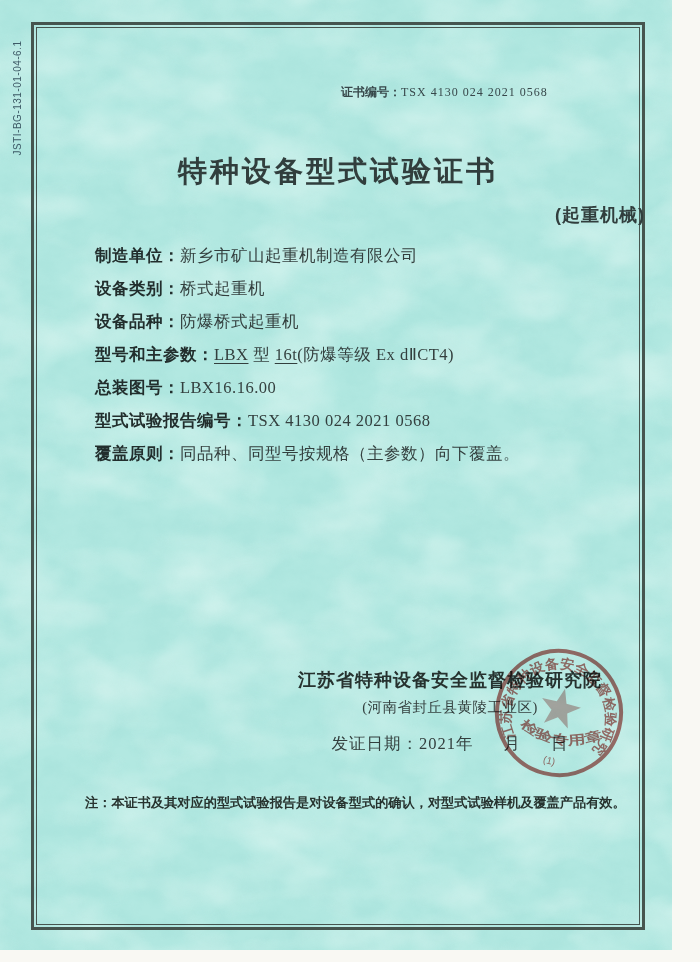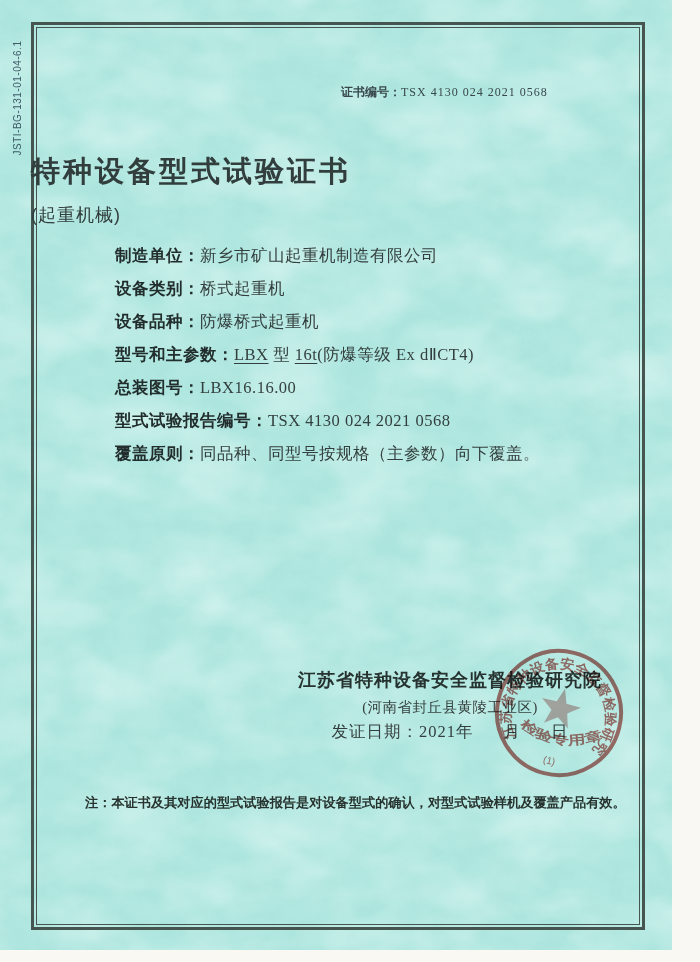--- a/index.html
+++ b/index.html
@@ -28,55 +28,55 @@
     font-family:"Liberation Sans","DejaVu Sans",sans-serif;
     font-size:10px;letter-spacing:0.5px;color:#3d5a66;text-align:center;
   }
   .cert-line{
     position:absolute;left:341px;top:84px;
     font-size:12px;color:#37474a;white-space:nowrap;
   }
   .cert-line .lab{font-family:"Liberation Sans","DejaVu Sans",sans-serif;font-weight:600;}
   .cert-line .num{font-family:"Liberation Serif","DejaVu Serif",serif;letter-spacing:1px;}
   .title{
-    position:absolute;left:31px;top:152px;width:614px;text-align:left;
+    position:absolute;left:31px;top:152px;width:614px;text-align:center;
     font-family:"Liberation Sans","DejaVu Sans",sans-serif;
     font-size:29px;font-weight:bold;letter-spacing:3px;color:#313e3d;
   }
   .subtitle{
-    position:absolute;left:31px;top:203px;width:614px;text-align:left;
+    position:absolute;left:31px;top:203px;width:614px;text-align:right;
     font-family:"Liberation Sans","DejaVu Sans",sans-serif;
-    font-size:18px;font-weight:normal;letter-spacing:1px;color:#313e3d;
+    font-size:18px;font-weight:bold;letter-spacing:1px;color:#313e3d;
   }
   .fields{position:absolute;left:95px;top:245px;width:520px;}
   .frow{margin-bottom:12px;font-size:16.5px;line-height:20px;white-space:nowrap;}
   .frow:nth-child(6){margin-top:7px;}
   .flabel{
     font-family:"Liberation Sans","DejaVu Sans",sans-serif;
-    font-weight:bold;color:#222e2d;letter-spacing:0.5px;margin-left:20px;
+    font-weight:bold;color:#222e2d;letter-spacing:0.5px;
   }
   .fvalue{color:#333f3e;letter-spacing:0.5px;font-family:Liberation Serif, serif;}
   .fvalue.ul{text-decoration:underline;text-underline-offset:3px;}
   .statement{
     position:absolute;left:92px;top:540px;width:530px;
     font-size:16.5px;line-height:33px;color:#333f3e;letter-spacing:0.5px;
   }
   .statement .l1{text-indent:2em;}
   .issuer{
     position:absolute;left:280px;top:668px;width:340px;text-align:center;
   }
   .issuer .name{
     font-family:"Liberation Sans","DejaVu Sans",sans-serif;
     font-size:18px;font-weight:bold;color:#26322f;letter-spacing:1px;
   }
   .issuer .seal-note{
     font-size:14.5px;color:#333f3e;margin-top:6px;letter-spacing:0.5px;
   }
   .issuer .date-line{
-    font-size:16.5px;color:#333f3e;margin-top:4px;letter-spacing:1px;
+    font-size:16.5px;color:#333f3e;margin-top:16px;letter-spacing:1px;
   }
   .issuer .gap{display:inline-block;width:30px;}
   .seal{
     position:absolute;left:489px;top:643px;
     opacity:0.82;mix-blend-mode:multiply;
     font-family:"Liberation Sans","DejaVu Sans",sans-serif;
   }
   .note{
     position:absolute;left:85px;top:794px;width:540px;
     font-family:"Liberation Sans","DejaVu Sans",sans-serif;

